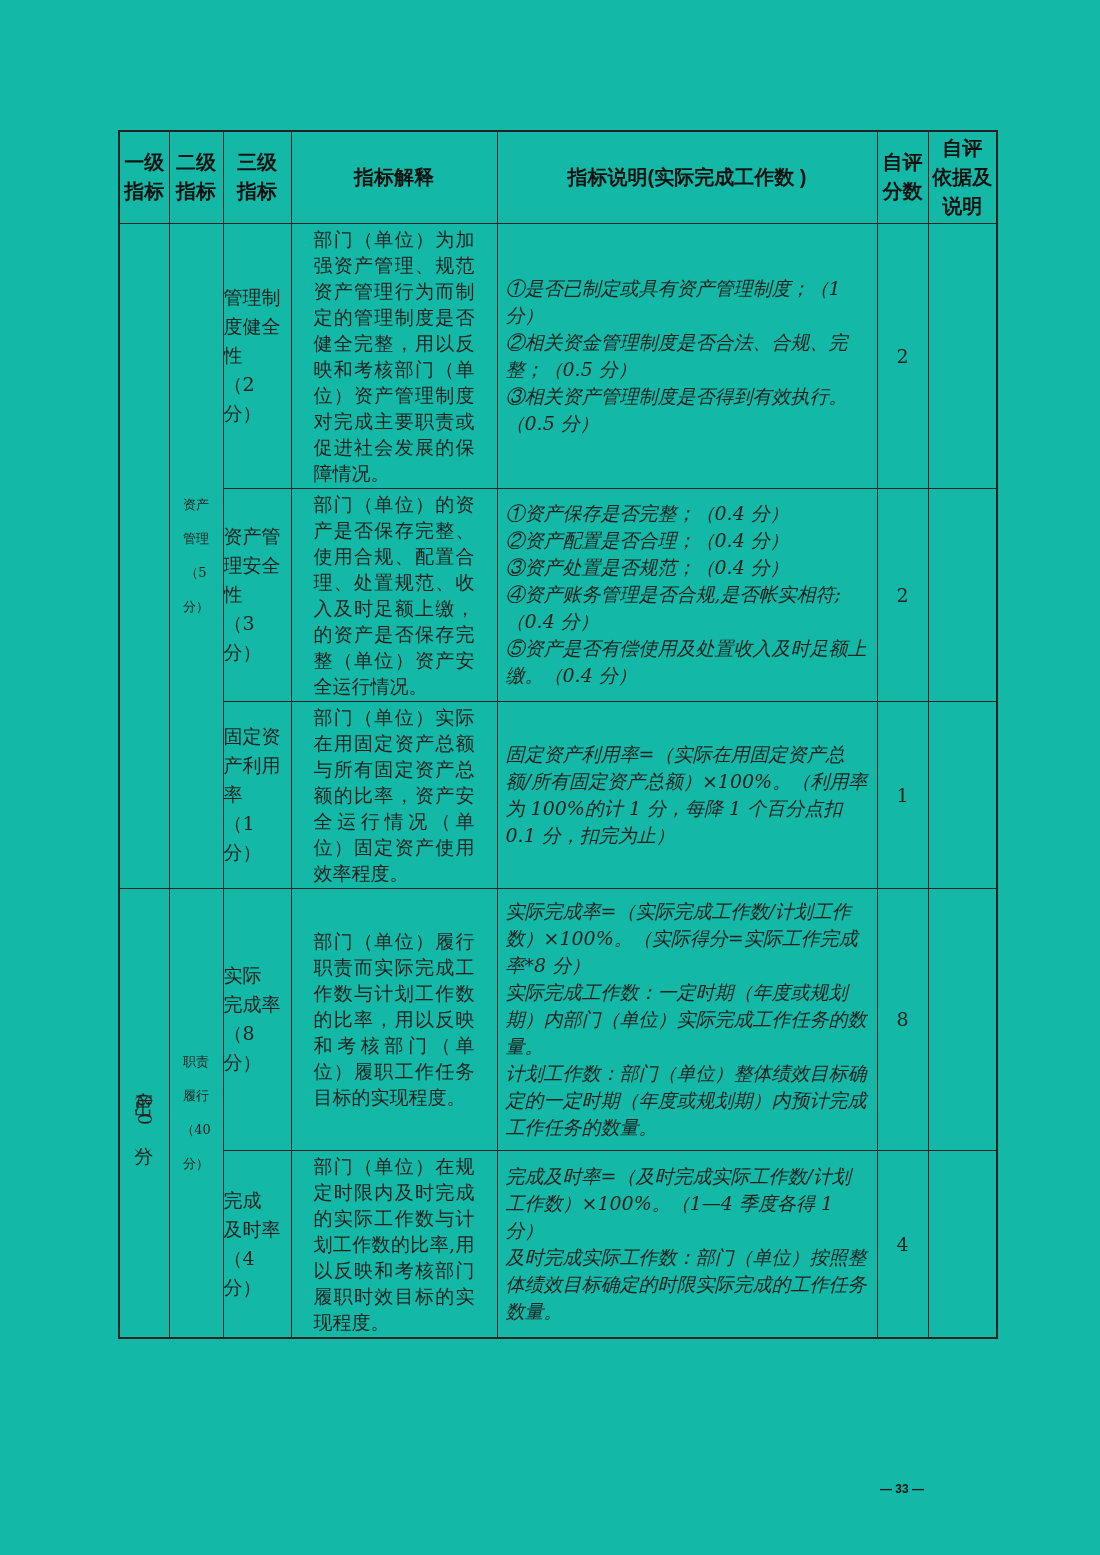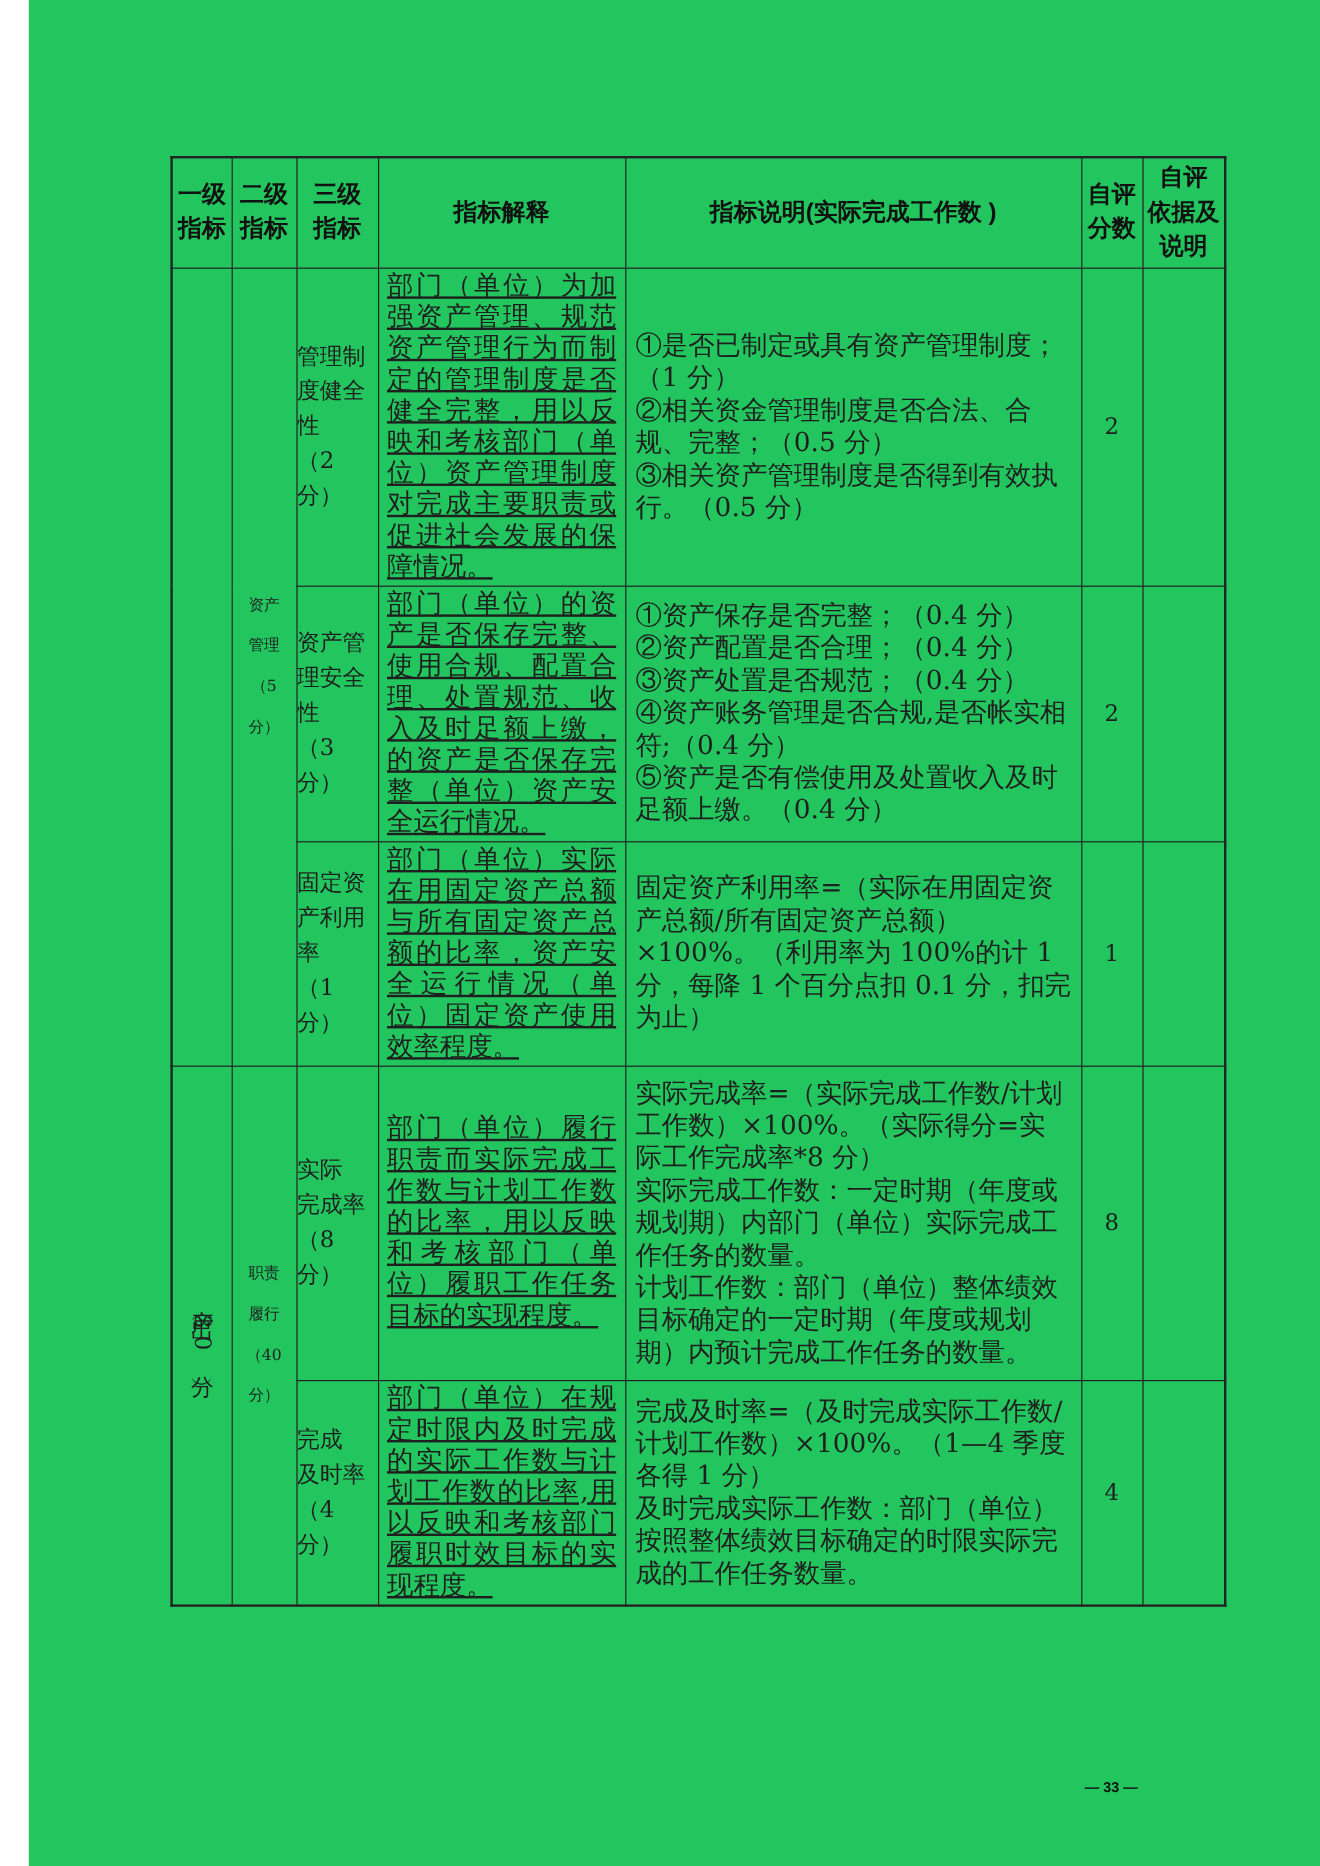--- a/index.html
+++ b/index.html
@@ -3,21 +3,21 @@
 <meta charset="utf-8">
 <style>
   * { margin: 0; padding: 0; box-sizing: border-box; }
   html, body { background: #ffffff; }
   body {
     width: 1100px; height: 1555px;
     position: relative;
     font-family: "DejaVu Serif", "Liberation Serif", serif;
     color: #1f1f1f;
   }
-  .page { position: absolute; inset: 0; background: #22c55e; margin-left: 24px; }
+  .page { position: absolute; inset: 0; background: #14b8a6; }
 
   table.eval {
     position: absolute;
     left: 118px; top: 130px;
     width: 878px;
     border-collapse: collapse;
     table-layout: fixed;
     border: 2px solid #232323;
   }
   table.eval td, table.eval th {
@@ -57,34 +57,34 @@
   
   td.lv3 {
     text-align: left;
     font-size: 19px;
     line-height: 29px;
     white-space: pre-line;
   }
 
   
   td.explain {
-    font-size: 22px;
+    font-size: 19px;
     line-height: 26px;
     text-align: justify;
-    padding: 2px 7px;
-    text-decoration: underline;
+    padding: 2px 22px;
   }
 
   
   td.desc {
-    font-size: 22px;
+    font-size: 19px;
     line-height: 27px;
     text-align: left;
     padding: 2px 8px;
     white-space: pre-line;
+    font-style: italic;
   }
 
   
   td.score {
     text-align: center;
     font-size: 19px;
   }
 
   .pagenum {
     position: absolute;

